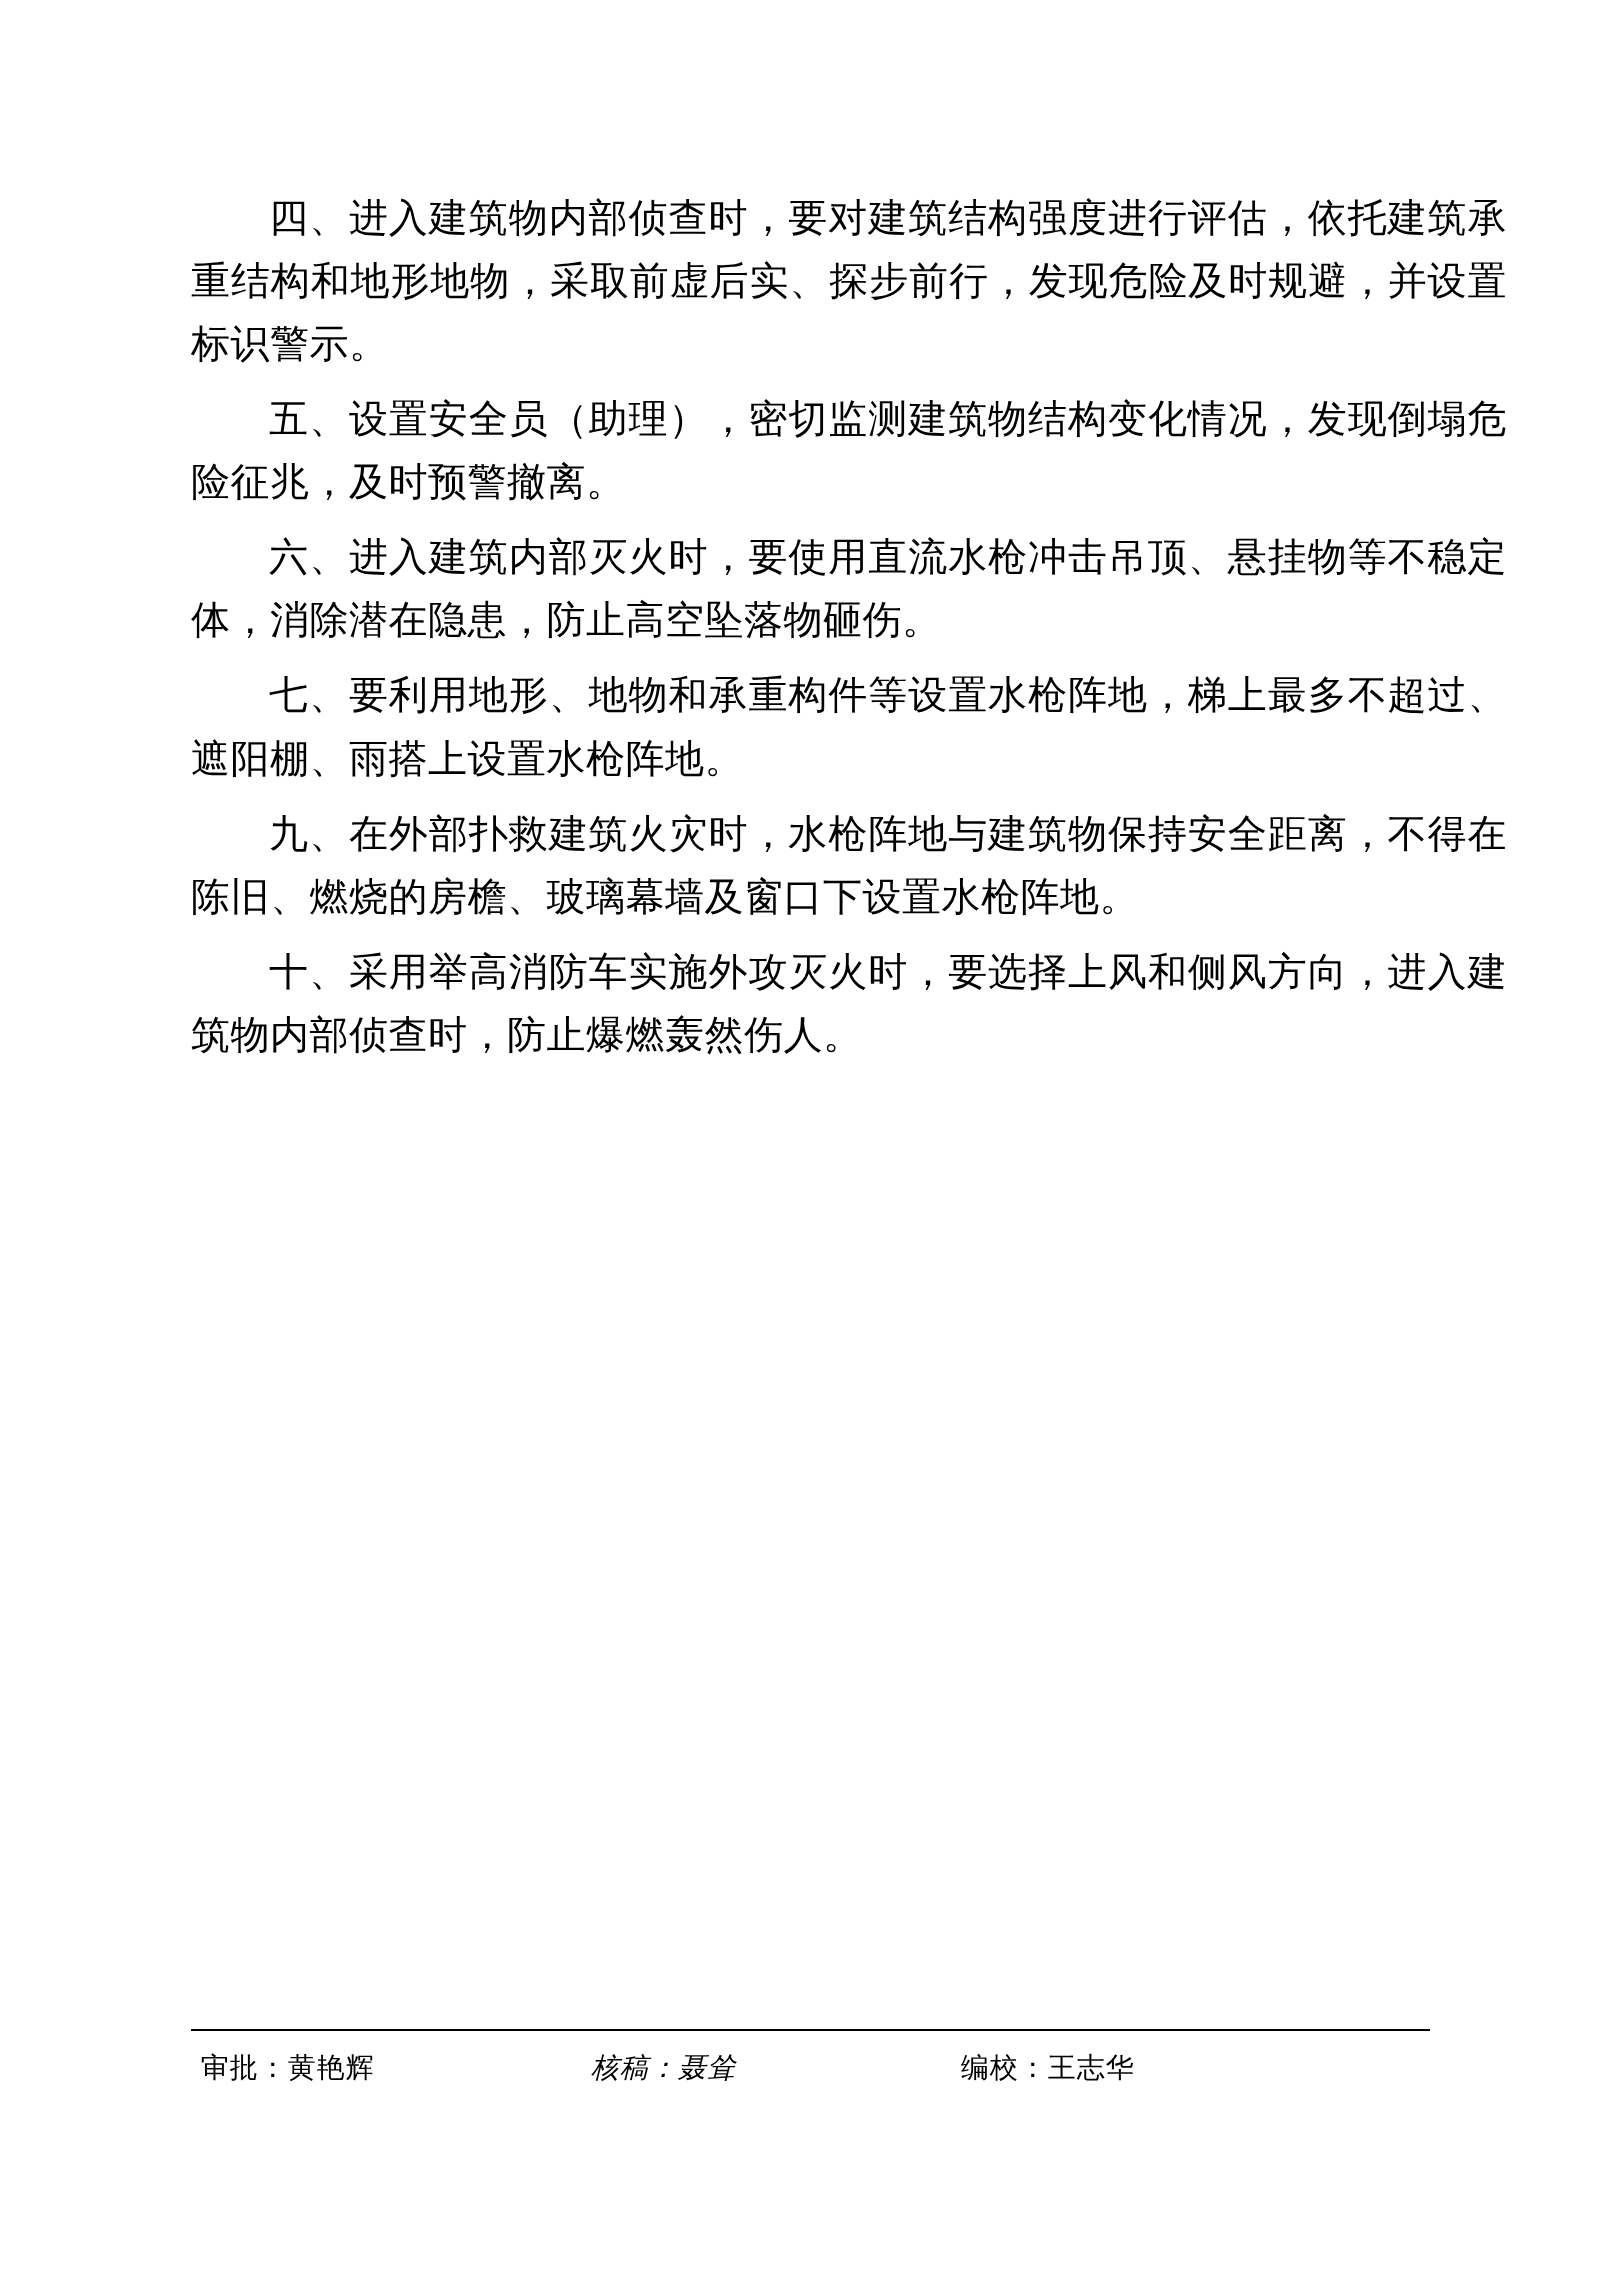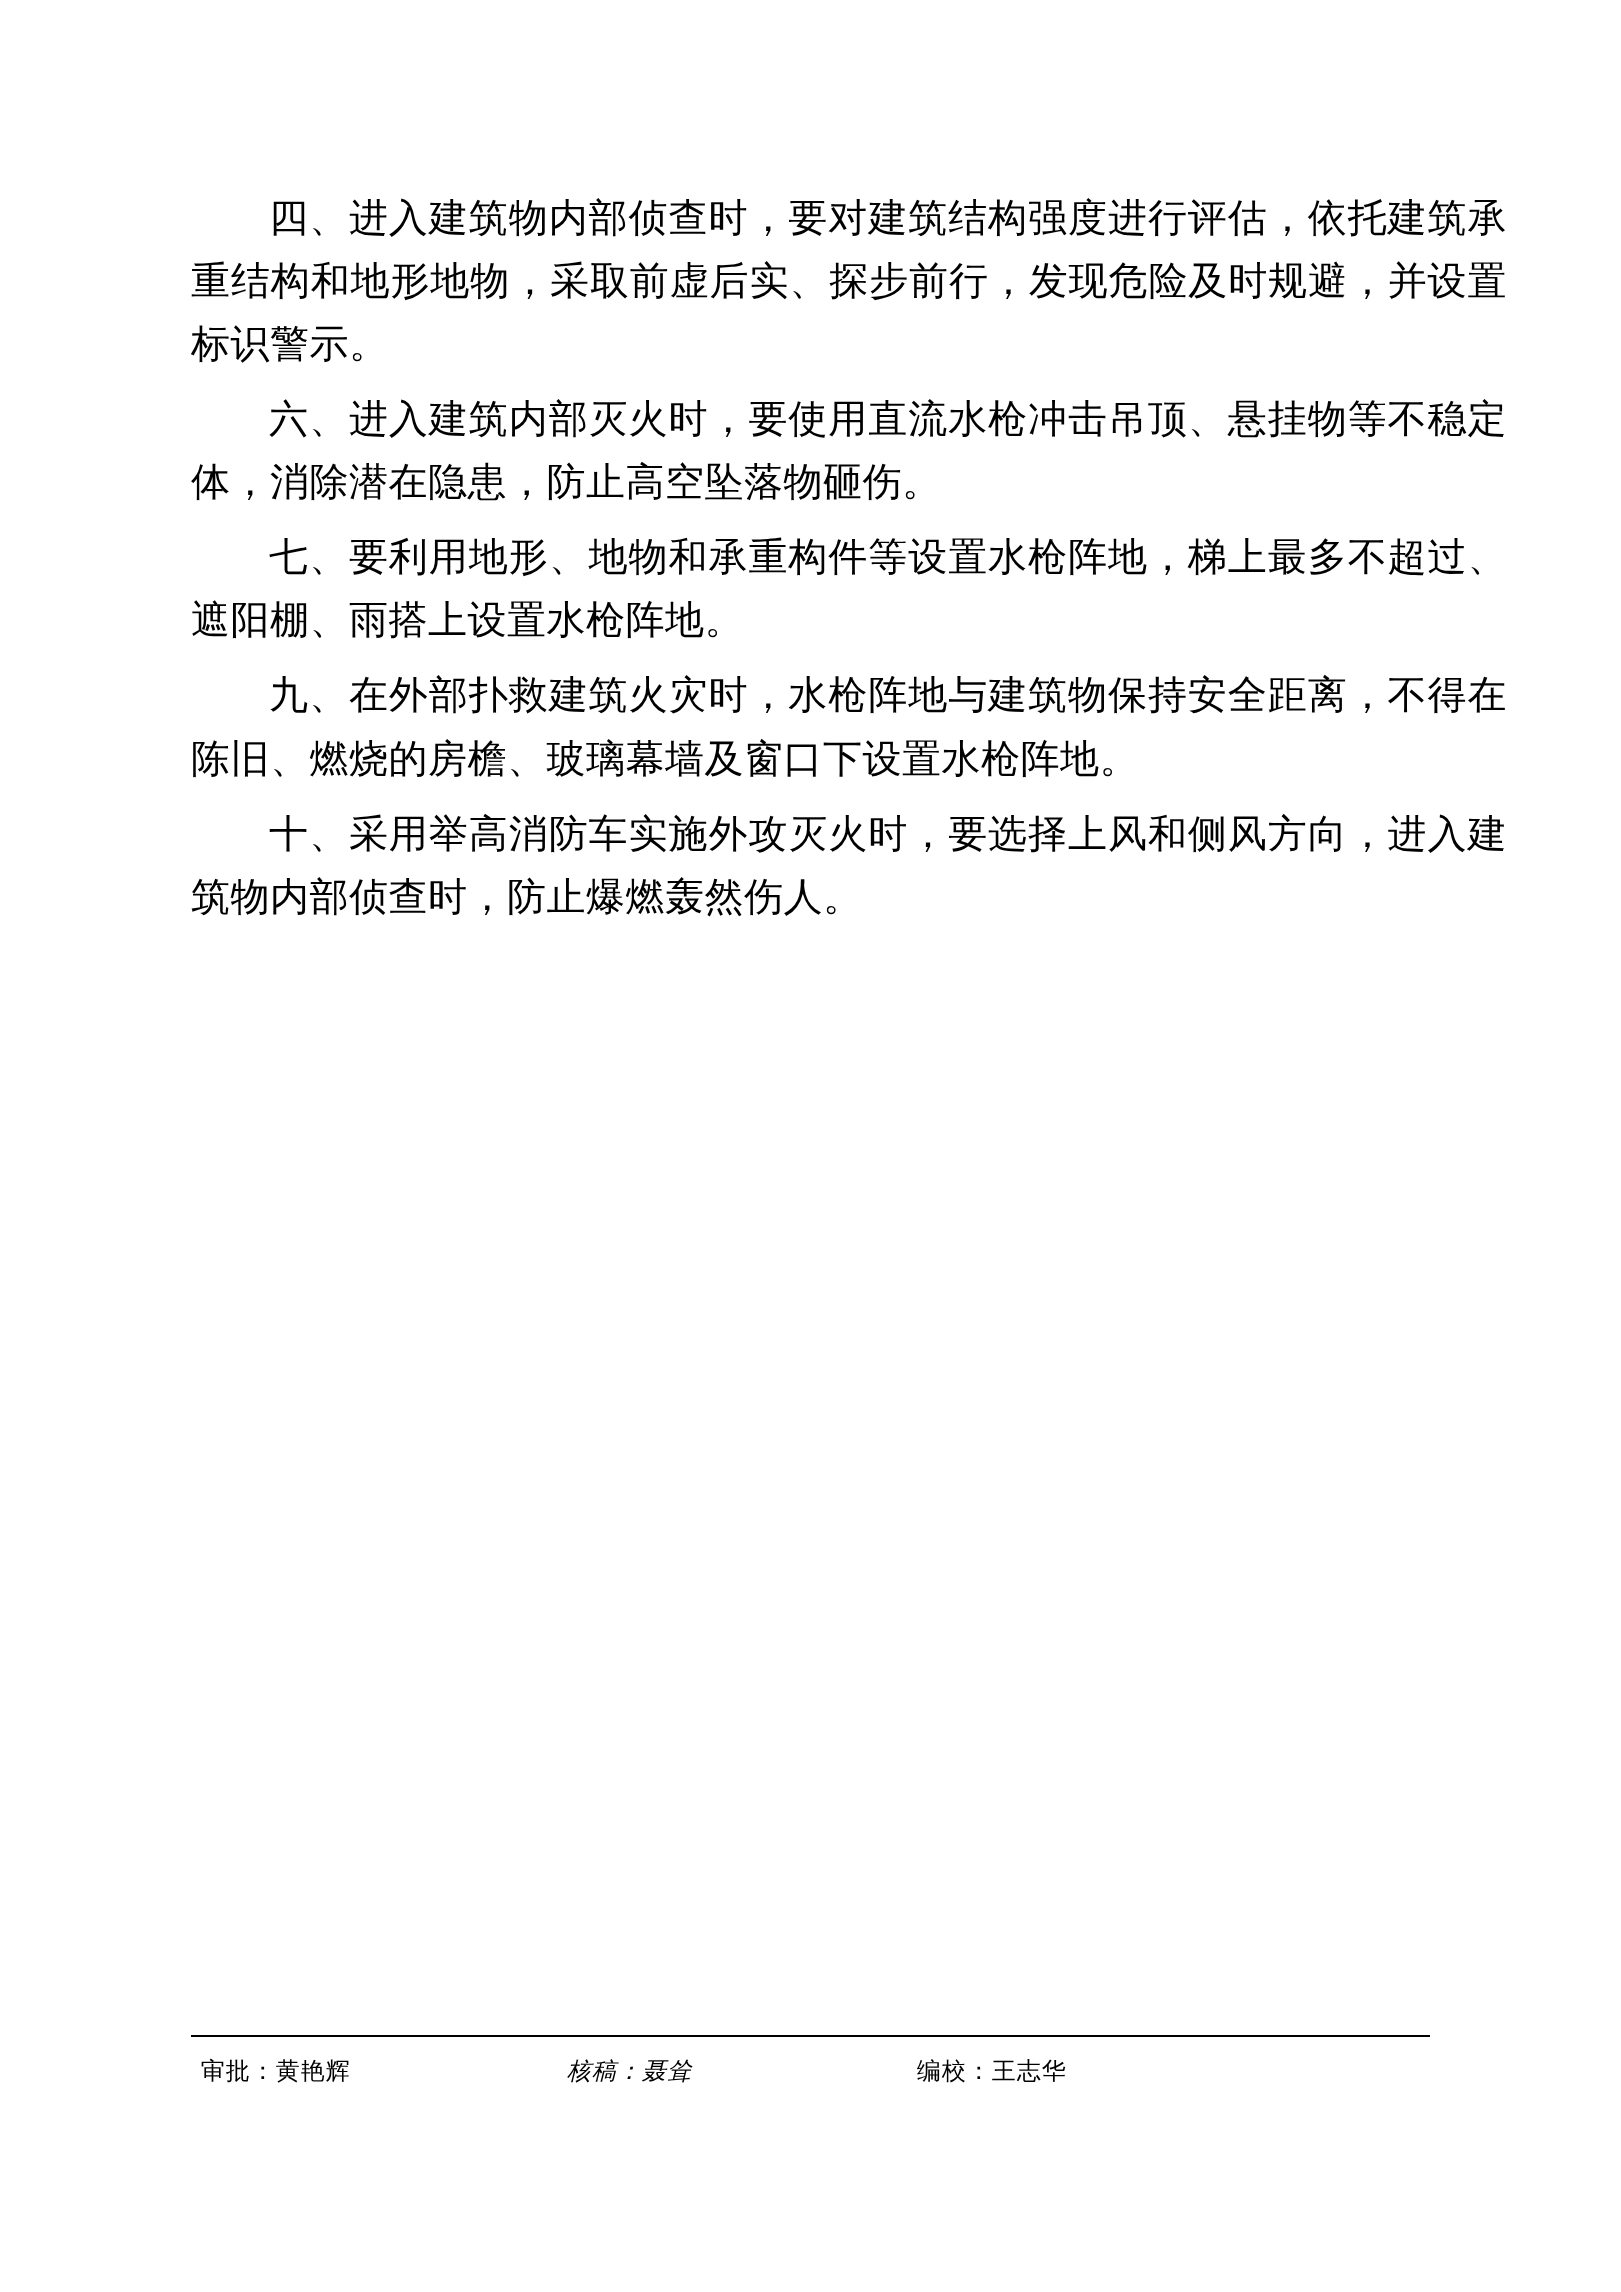--- a/index.html
+++ b/index.html
@@ -45,38 +45,39 @@
     bottom: 206px;
   }
   .footer-rule {
     border-top: 2px solid #000000;
     width: 100%;
     margin-bottom: 17.6px;
   }
   .footer-line {
     display: flex;
     justify-content: flex-start;
-    font-size: 24px;
+    font-size: 28px;
     letter-spacing: 1px;
     margin-top: 17px;
   }
   .footer-item {
     white-space: nowrap;
   }
   .footer-item.approve { margin-left: 9.8px; }
   .footer-item.review { margin-left: 216px; font-style: italic; }
   .footer-item.editor { margin-left: 225px; }
 </style>
 </head>
 <body>
 
 <div class="page">
 
   <div class="body-text">
     <p class="para">四、进入建筑物内部侦查时，要对建筑结构强度进行评估，依托建筑承重结构和地形地物，采取前虚后实、探步前行，发现危险及时规避，并设置标识警示。</p>
+    <p class="para">五、设置安全员（助理），密切监测建筑物结构变化情况，发现倒塌危险征兆，及时预警撤离。</p>
     <p class="para">六、进入建筑内部灭火时，要使用直流水枪冲击吊顶、悬挂物等不稳定体，消除潜在隐患，防止高空坠落物砸伤。</p>
     <p class="para">七、要利用地形、地物和承重构件等设置水枪阵地，梯上最多不超过、遮阳棚、雨搭上设置水枪阵地。</p>
     <p class="para">九、在外部扑救建筑火灾时，水枪阵地与建筑物保持安全距离，不得在陈旧、燃烧的房檐、玻璃幕墙及窗口下设置水枪阵地。</p>
     <p class="para">十、采用举高消防车实施外攻灭火时，要选择上风和侧风方向，进入建筑物内部侦查时，防止爆燃轰然伤人。</p>
   </div>
 
   <div class="footer">
     <div class="footer-rule"></div>
     <div class="footer-line">
       <span class="footer-item approve">审批：黄艳辉</span>

